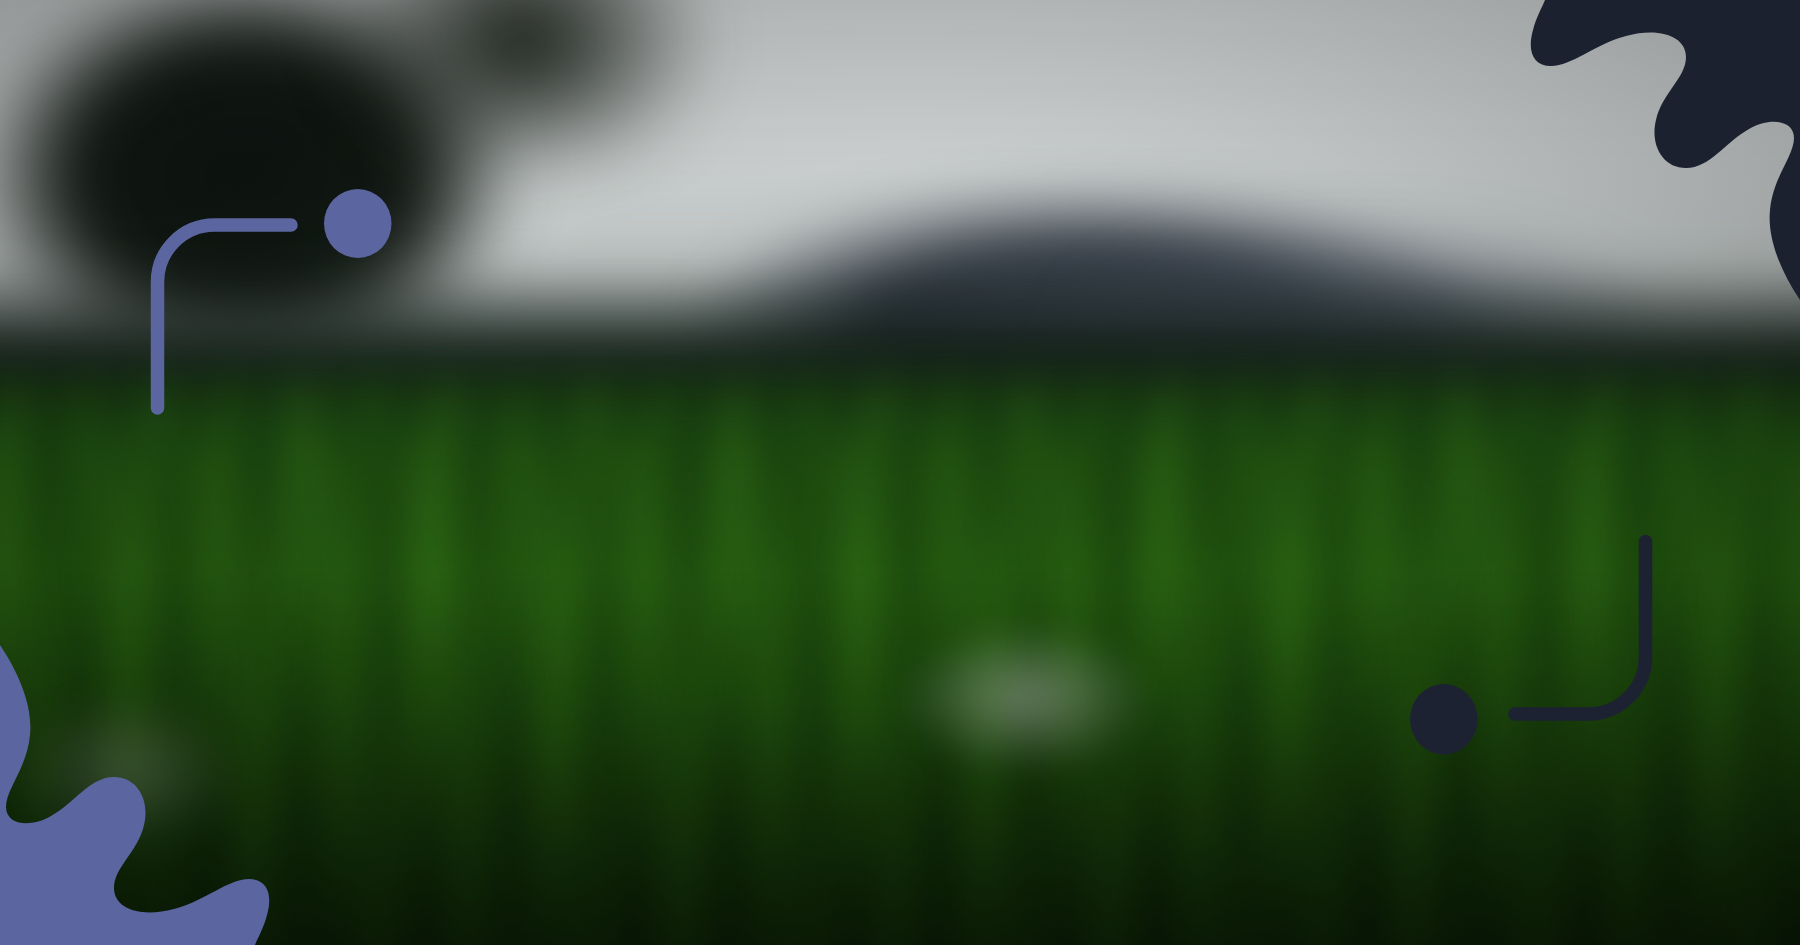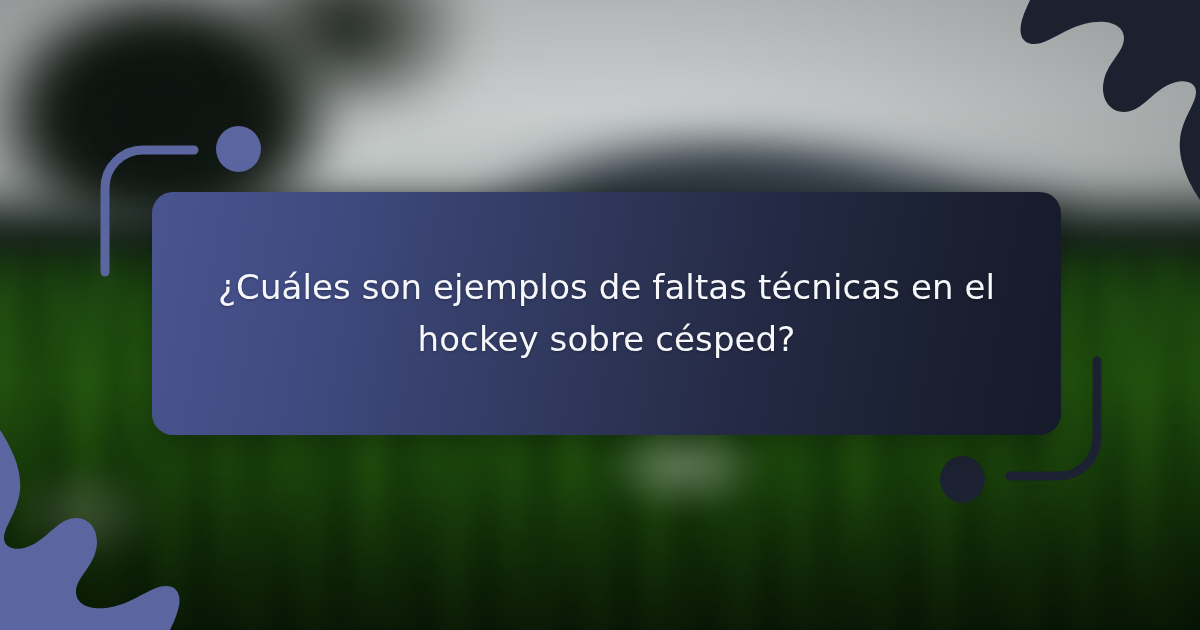--- a/index.html
+++ b/index.html
@@ -255,17 +255,14 @@
     <path d="M9,136 L9,52 A38,38 0 0 1 47,14 L98,14" fill="none" stroke="#5b659f" stroke-width="9" stroke-linecap="round"></path>
   </svg>
 
   <svg class="bracket bracket-br" width="118" height="140" viewBox="0 0 118 140" aria-hidden="true">
     <path d="M101,9 L101,86 A38,38 0 0 1 63,124 L14,124" fill="none" stroke="#1d2232" stroke-width="9" stroke-linecap="round"></path>
   </svg>
 
   <div class="dot dot-tl" style="background:#5b659f;"></div>
   <div class="dot dot-br" style="background:#1d2232;"></div>
 
-  <div class="card" style="background: linear-gradient(100deg, #4a5590 0%, #414c84 16%, #333c64 40%, #242a44 66%, #1a1f31 86%, #161b2b 100%);">
-    <div class="card-text">¿Cuáles son ejemplos de faltas técnicas en el hockey sobre césped?</div>
-  </div>
 
 </div>
 
 </body></html>

